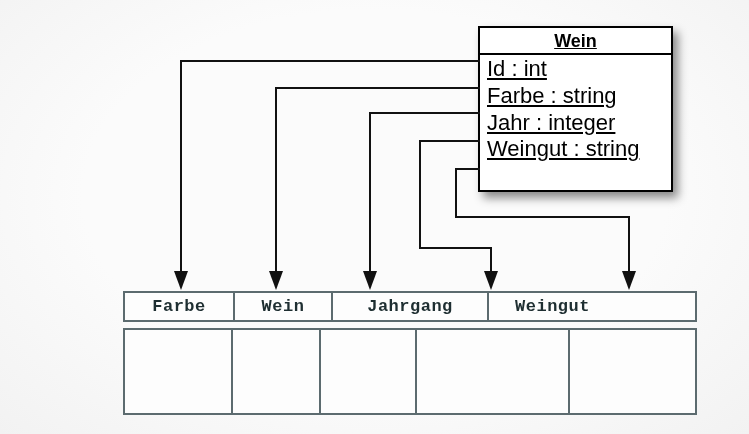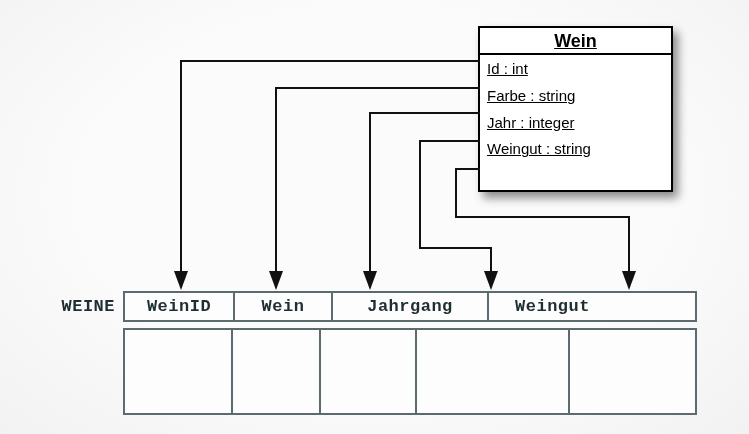--- a/index.html
+++ b/index.html
@@ -40,21 +40,21 @@
     color: #000000;
     border-bottom: 2px solid #000000;
   }
   .class-attrs {
     padding-left: 7px;
     padding-top: 1px;
   }
   .class-attr {
     height: 26.8px;
     line-height: 26.8px;
-    font-size: 15px;
+    font-size: 22px;
     color: #000000;
     white-space: nowrap;
   }
   
   .table-name {
     position: absolute;
     left: 33px; top: 292px;
     width: 82px; height: 29px;
     line-height: 29px;
     text-align: right;
@@ -122,24 +122,23 @@
   <div class="class-box">
     <div class="class-title">Wein</div>
     <div class="class-attrs">
       <div class="class-attr">Id : int</div>
       <div class="class-attr">Farbe : string</div>
       <div class="class-attr">Jahr : integer</div>
       <div class="class-attr">Weingut : string</div>
     </div>
   </div>
 
-  <div class="table-name">WEINE</div>
 
   <div class="table-header">
-    <div class="cell c0">WeinID</div>
+    <div class="cell c0">Farbe</div>
     <div class="cell c2">Wein</div>
     <div class="cell c3">Jahrgang</div>
     <div class="cell c4">Weingut</div>
   </div>
 
   <div class="table-body">
     <div class="cell body-cell c0"></div>
     <div class="cell body-cell c1"></div>
     <div class="cell body-cell c2"></div>
     <div class="cell body-cell c3"></div>

